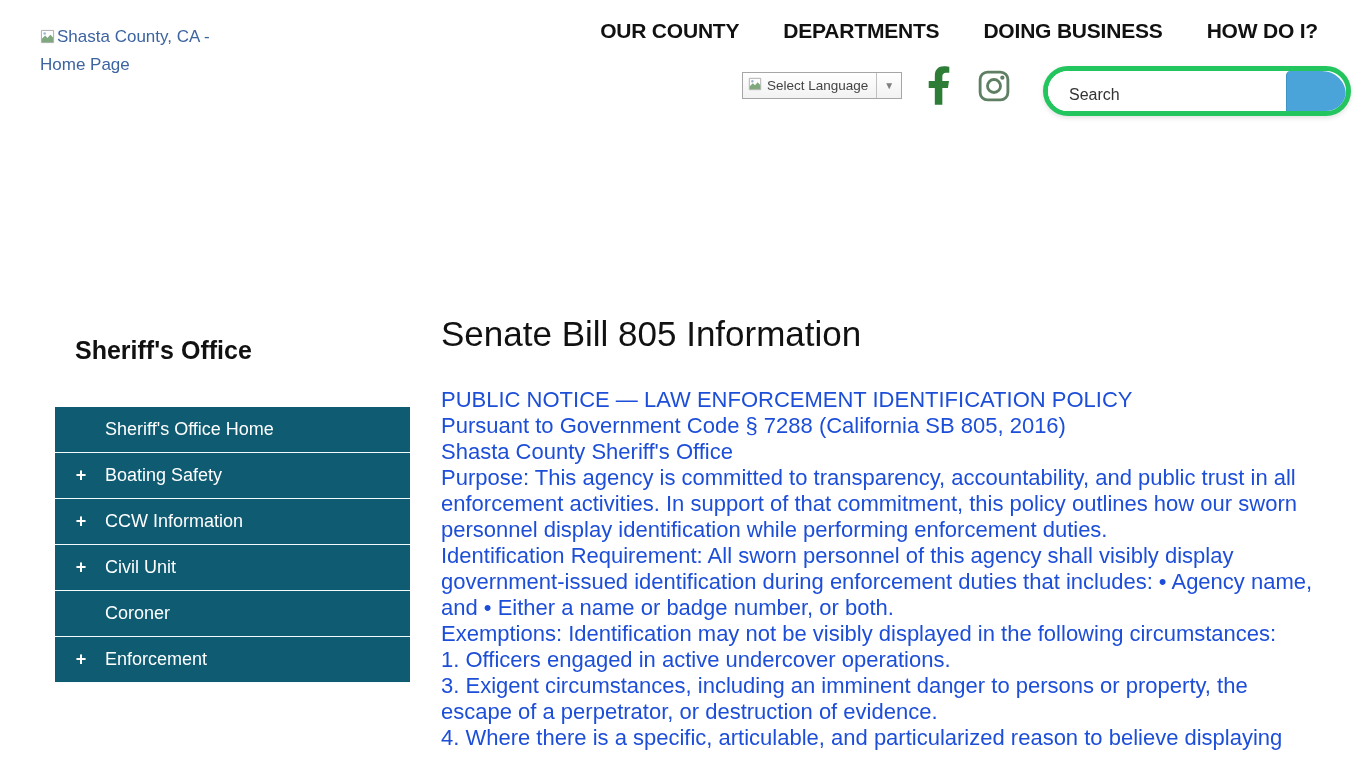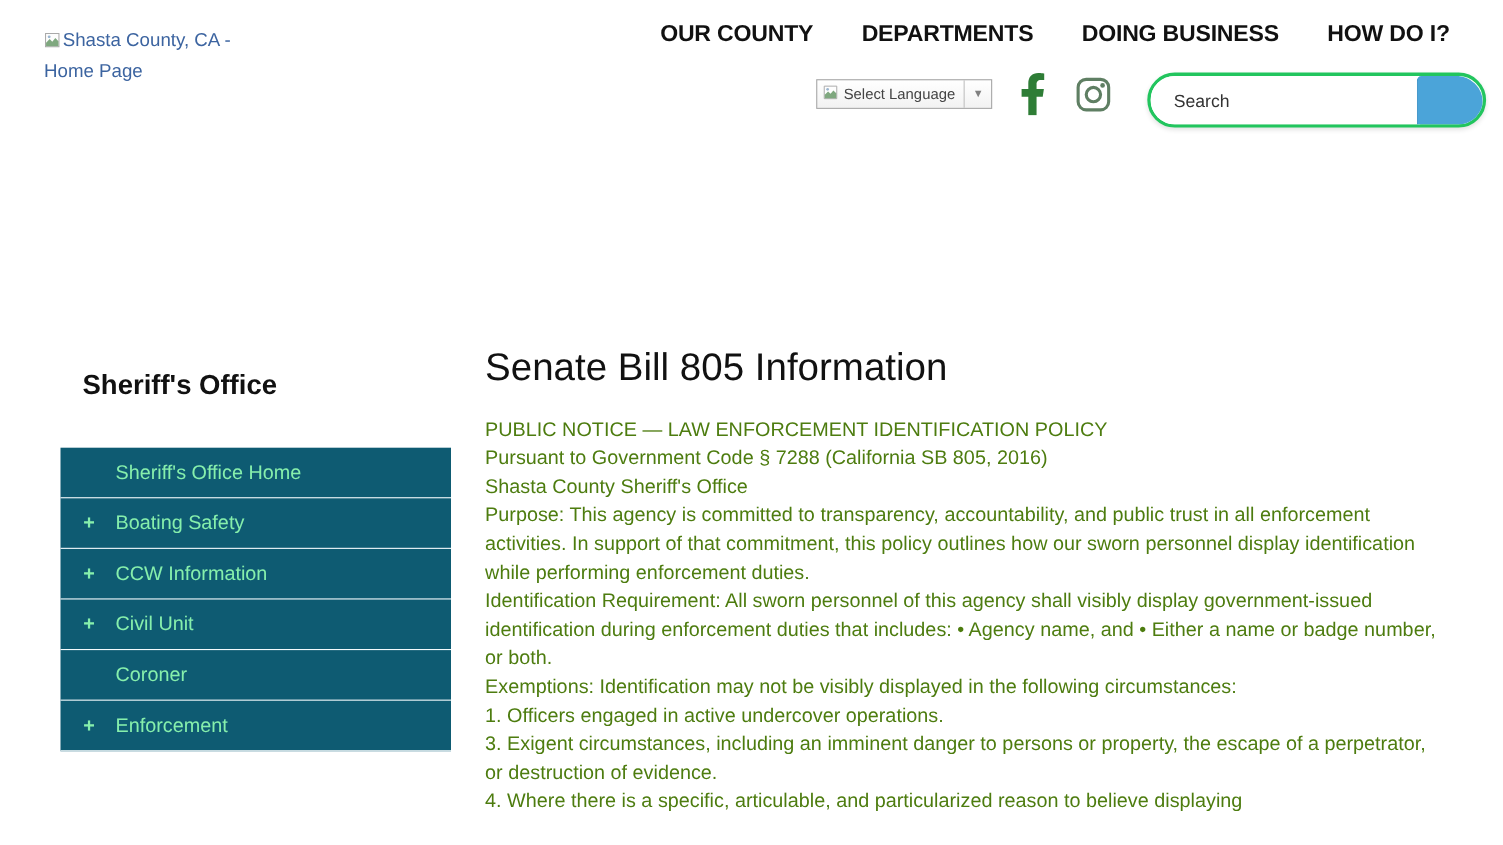--- a/index.html
+++ b/index.html
@@ -24,47 +24,47 @@
   .lang-widget .lang-label { padding-right:8px; }
   .lang-widget .arrow-box { border-left:1px solid #c0c0c0; height:100%;
                  display:flex; align-items:center; padding:0 7px;
                  color:#808080; font-size:10px; }
 
   .social-link { position:absolute; display:block; cursor:pointer; }
   .fb { left:927px; top:66px; }
   .ig { left:977px; top:69px; }
 
   .search-box { position:absolute; left:1043px; top:66px; width:308px; height:50px;
-                border:3px solid #22c55e; border-radius:26px; background:#fff;
+                border:5px solid #22c55e; border-radius:26px; background:#fff;
                 overflow:hidden; box-shadow:0 2px 5px rgba(0,0,0,0.12); }
   .search-box input { position:absolute; left:0; top:0; width:245px; height:48px;
                 border:none; outline:none; padding-left:21px; font-size:16px;
                 font-family:"Liberation Sans", sans-serif; color:#222; }
   .search-box input::placeholder { color:#333; opacity:1; }
   .search-box button { position:absolute; right:0; top:0; width:60px; height:48px;
                 background:#4ba4d9; border:none; border-left:1px solid #3e93c7;
                 border-radius:5px 26px 26px 5px; cursor:pointer; }
 
   
   .sidebar-title { position:absolute; left:75px; top:336px; font-size:25px;
                    font-weight:bold; color:#111; }
   .sidebar-menu { position:absolute; left:55px; top:407px; width:355px;
                   list-style:none; background:#0e5b72; }
   .sidebar-menu li { position:relative; height:46px; border-bottom:1px solid #f4fbfd;
-                     color:#86efac; font-size:18px; display:flex; align-items:center;
+                     color:#ffffff; font-size:18px; display:flex; align-items:center;
                      cursor:pointer; }
   .sidebar-menu li .plus { position:absolute; left:15px; width:22px; text-align:center;
                      font-size:18px; font-weight:bold; }
   .sidebar-menu li .lbl { padding-left:50px; }
 
   
   .page-title { position:absolute; left:441px; top:314px; font-size:35px;
                 font-weight:400; color:#111; }
-  .body-text { position:absolute; left:441px; top:377px; width:872px;
-               font-size:18px; line-height:26px; color:#4d7c0f; }
+  .body-text { position:absolute; left:441px; top:387px; width:872px;
+               font-size:22px; line-height:26px; color:#1d4ed8; }
   .body-text p { margin:0; }
 </style>
 </head>
 <body>
 
 <a class="logo-link">
   <span class="broken">
     <svg width="15" height="15" viewBox="0 0 16 16">
       <path d="M1.5 1.5h13v13h-13z" fill="#fdfdfd" stroke="#a9a9a9"></path>
       <path d="M2 10.5l3.5-3.5 2.5 2.5 3-3.5 3 3V14H2z" fill="#7fa87f"></path>

